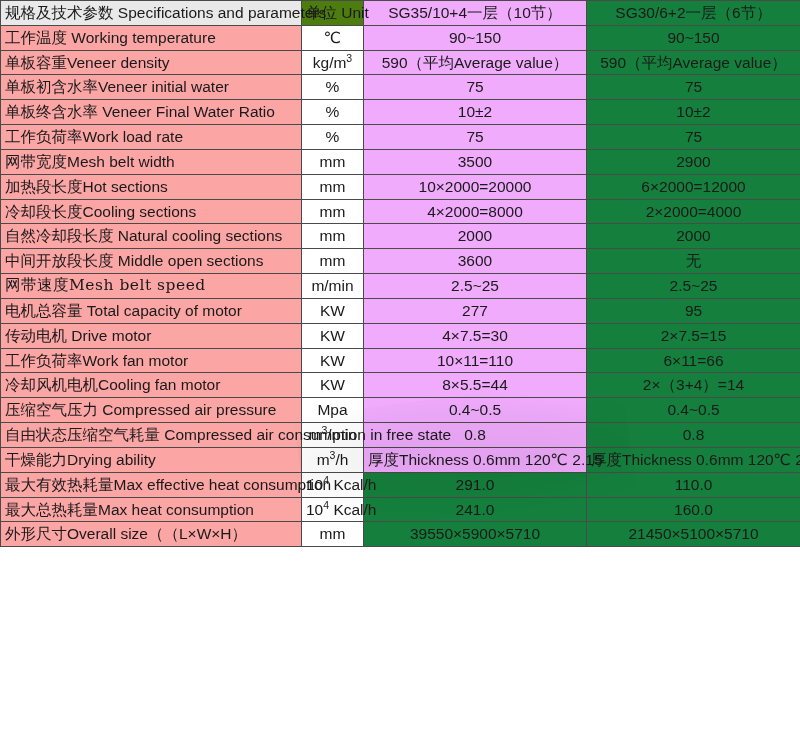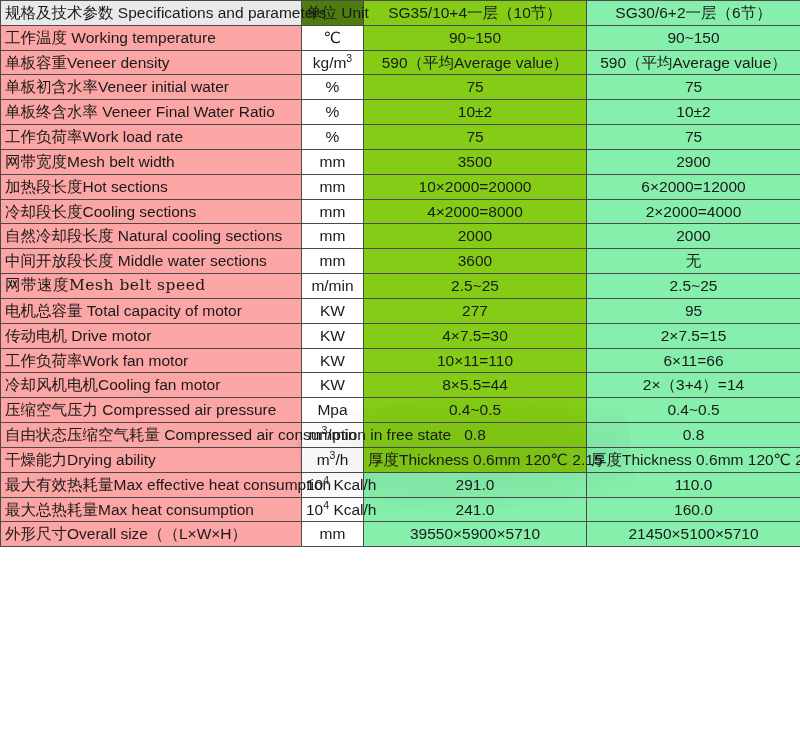--- a/index.html
+++ b/index.html
@@ -45,26 +45,26 @@
     text-align: left;
     padding-left: 5px;
     white-space: normal;
   }
   td.unit {
     background: #ffffff;
     text-align: center;
     white-space: nowrap;
   }
   td.val {
-    background: #86efac;
+    background: #15803d;
     text-align: center;
     white-space: normal;
   }
   td.val.hl {
-    background: #84cc16;
+    background: #f0abfc;
     text-align: center;
   }
 
   
   tr.header td.param,
   tr.header td.unit,
   tr.header td.val {
     font-weight: normal;
   }
   tr.header td.param { background: #e9e9e9; }
@@ -163,21 +163,21 @@
       </tr>
       <tr>
         <td class="param two-line">自然冷却段长度
 Natural cooling sections</td>
         <td class="unit">mm</td>
         <td class="val two-line hl">2000</td>
         <td class="val two-line">2000</td>
       </tr>
       <tr>
         <td class="param two-line">中间开放段长度
-Middle water sections</td>
+Middle open sections</td>
         <td class="unit">mm</td>
         <td class="val two-line hl">3600</td>
         <td class="val two-line">无</td>
       </tr>
       <tr>
         <td class="param two-line mono-ish">网带速度Mesh belt speed</td>
         <td class="unit">m/min</td>
         <td class="val two-line hl">2.5~25</td>
         <td class="val two-line">2.5~25</td>
       </tr>

